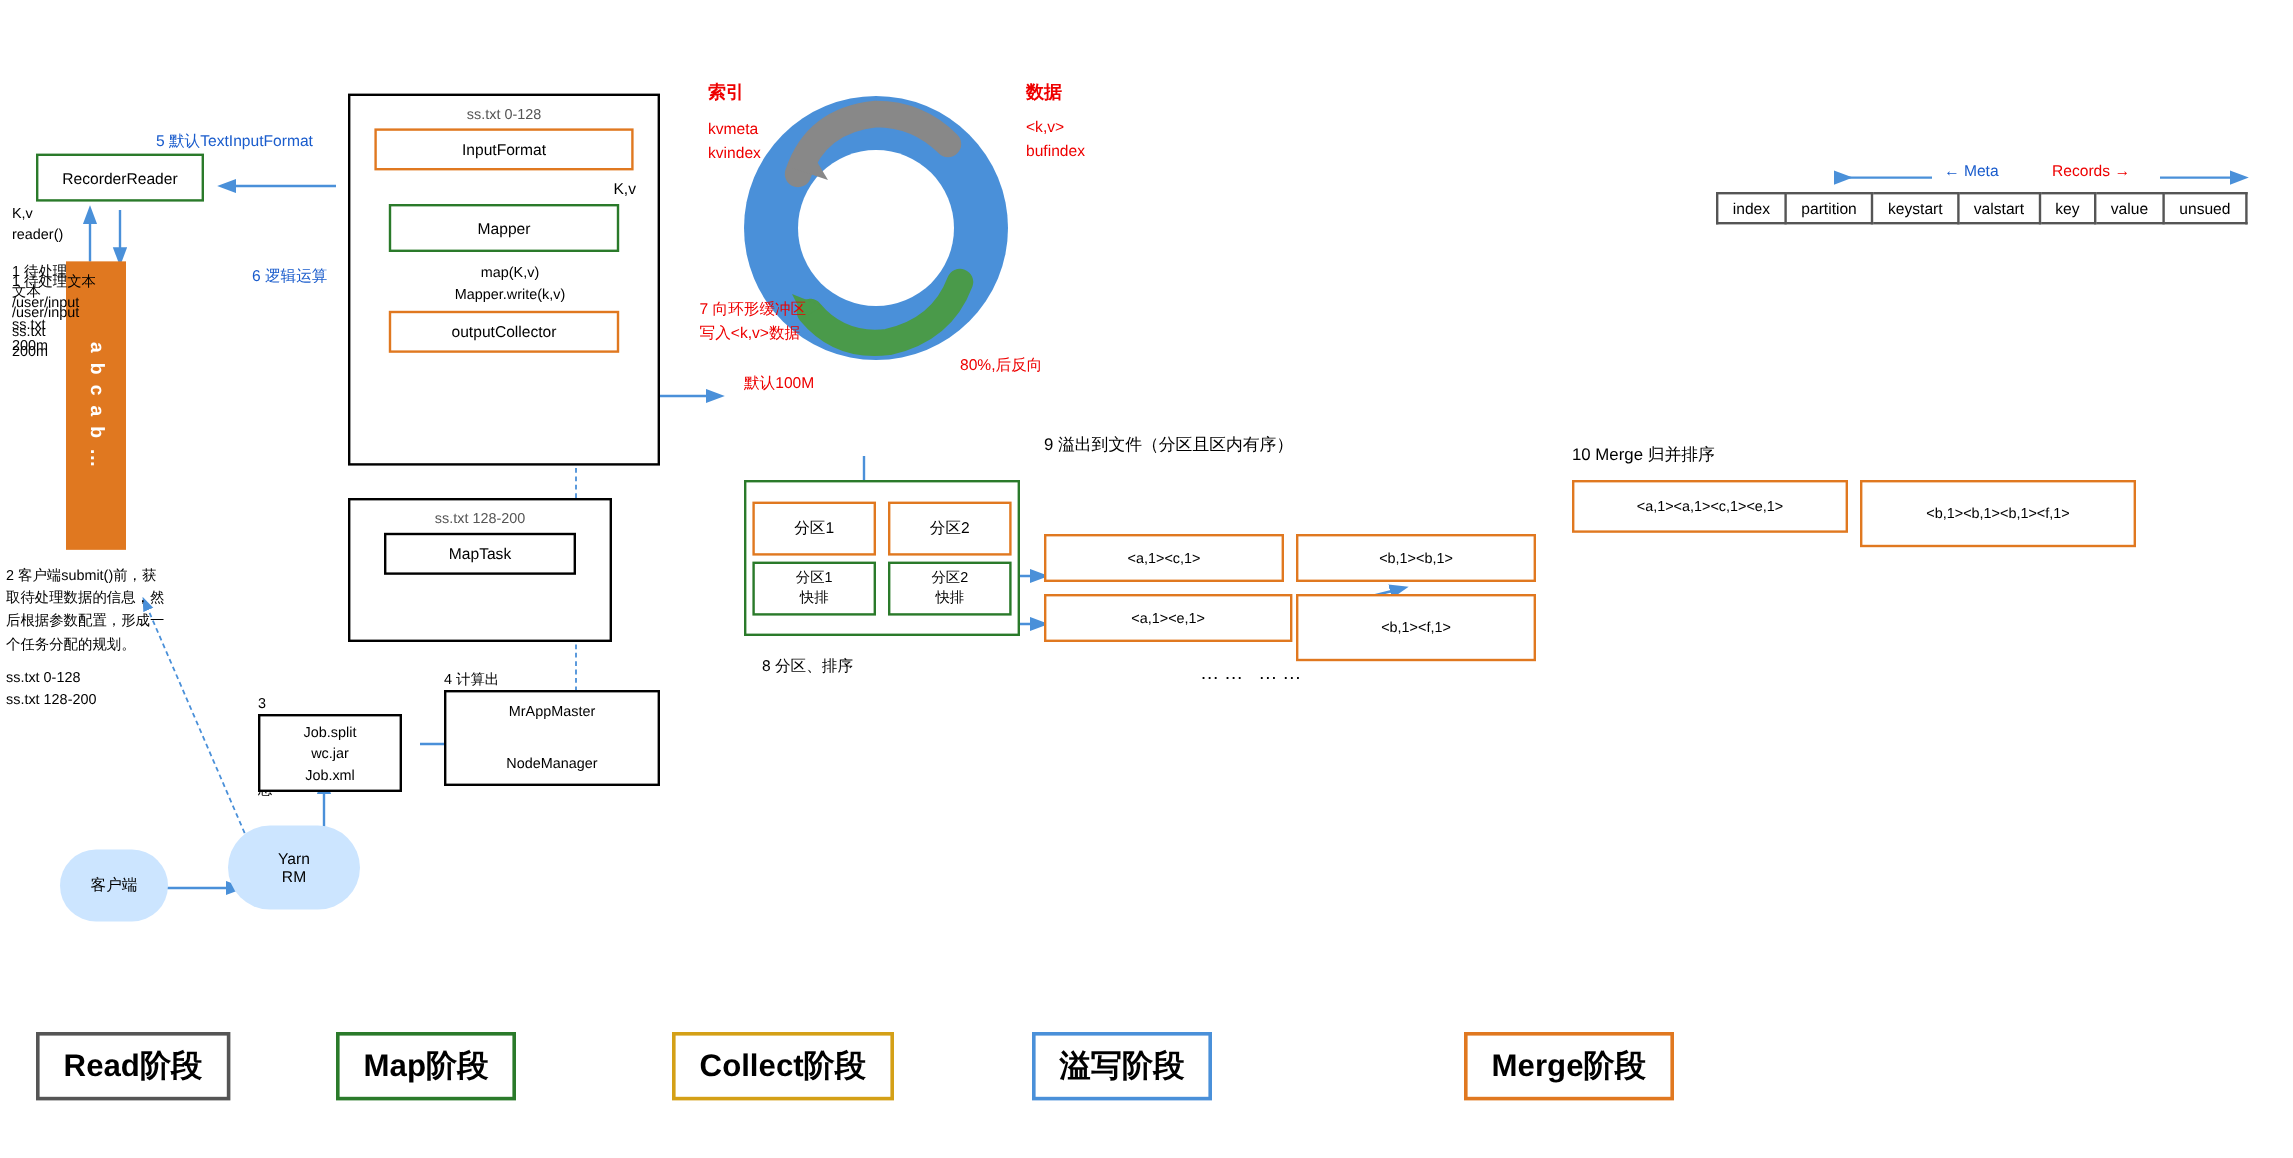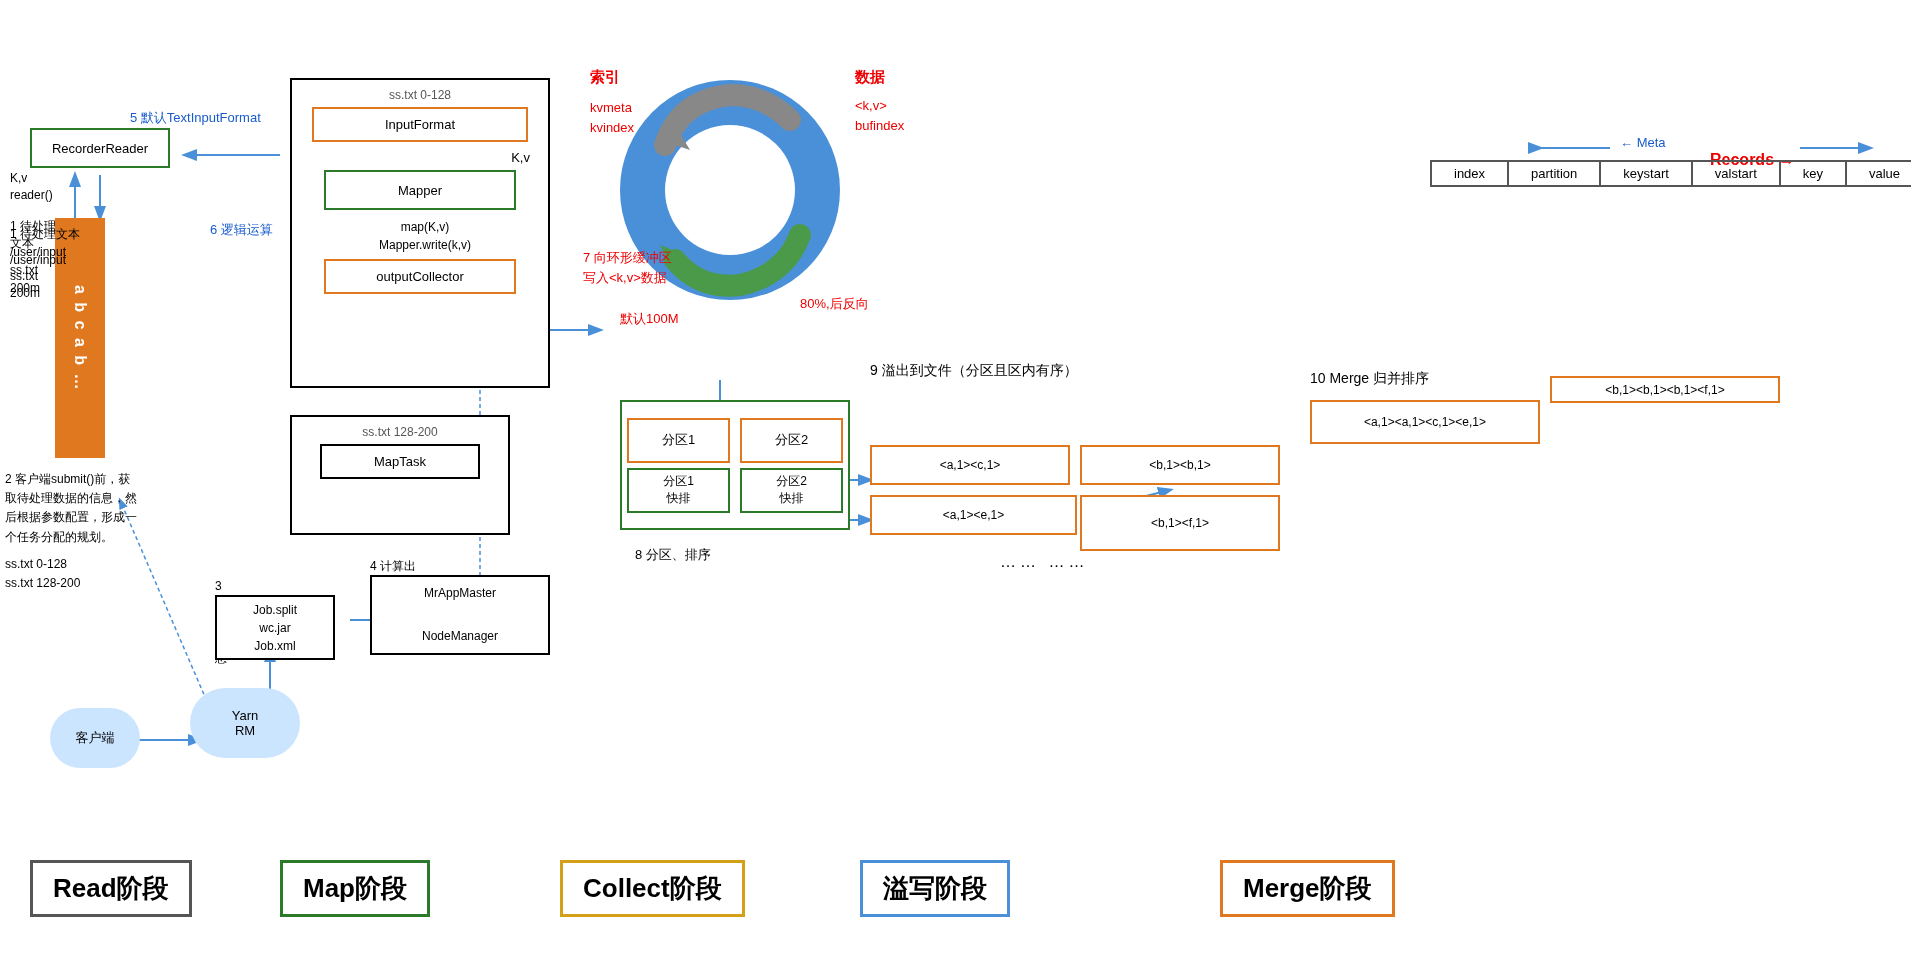--- a/index.html
+++ b/index.html
@@ -77,21 +77,21 @@
       height: 965px;
       pointer-events: none;
     }
 
     
     .meta-table {
       border-collapse: collapse;
     }
     .meta-table td {
       border: 2px solid #555;
-      padding: 4px 22px;
+      padding: 4px 12px;
       text-align: right;
       font-size: 13px;
     }
 
     
     .annotation {
       font-size: 13px;
       color: #000;
       line-height: 1.5;
     }
@@ -328,25 +328,25 @@
 
   <div class="abs box box-orange" style="left:870px; top:495px; width:207px; height:40px; font-size:12px;">&lt;a,1&gt;&lt;e,1&gt;</div>
   <div class="abs box box-orange" style="left:1080px; top:495px; width:200px; height:56px; font-size:12px;">&lt;b,1&gt;&lt;f,1&gt;</div>
 
   <div class="abs annotation" style="left:1000px; top:550px; font-size:16px; letter-spacing:4px;">……  ……</div>
 
   <div class="abs annotation" style="left:1310px; top:368px; font-size:14px; font-weight:500;">10 Merge 归并排序</div>
 
   <div class="abs box box-orange" style="left:1310px; top:400px; width:230px; height:44px; font-size:12px;">&lt;a,1&gt;&lt;a,1&gt;&lt;c,1&gt;&lt;e,1&gt;</div>
 
-  <div class="abs box box-orange" style="left:1550px; top:376px; width:230px; height:27px; font-size:12px;">&lt;b,1&gt;&lt;b,1&gt;&lt;b,1&gt;&lt;f,1&gt;</div>
+  <div class="abs box box-orange" style="left:1550px; top:400px; width:230px; height:56px; font-size:12px;">&lt;b,1&gt;&lt;b,1&gt;&lt;b,1&gt;&lt;f,1&gt;</div>
 
   <div class="abs blue-text" style="left:1620px; top:135px; font-size:13px;">← <span>Meta</span></div>
 
-  <div class="abs red-text" style="left:1710px; top:151px; font-size:16px; font-weight:bold;"><span>Records</span> →</div>
+  <div class="abs red-text" style="left:1710px; top:135px; font-size:13px; font-weight:normal;"><span>Records</span> →</div>
 
   <div class="abs" style="left:1430px; top:160px;">
     <table class="meta-table">
       <tbody>
           <tr>
         <td>index</td>
         <td>partition</td>
         <td>keystart</td>
         <td>valstart</td>
         <td>key</td>

